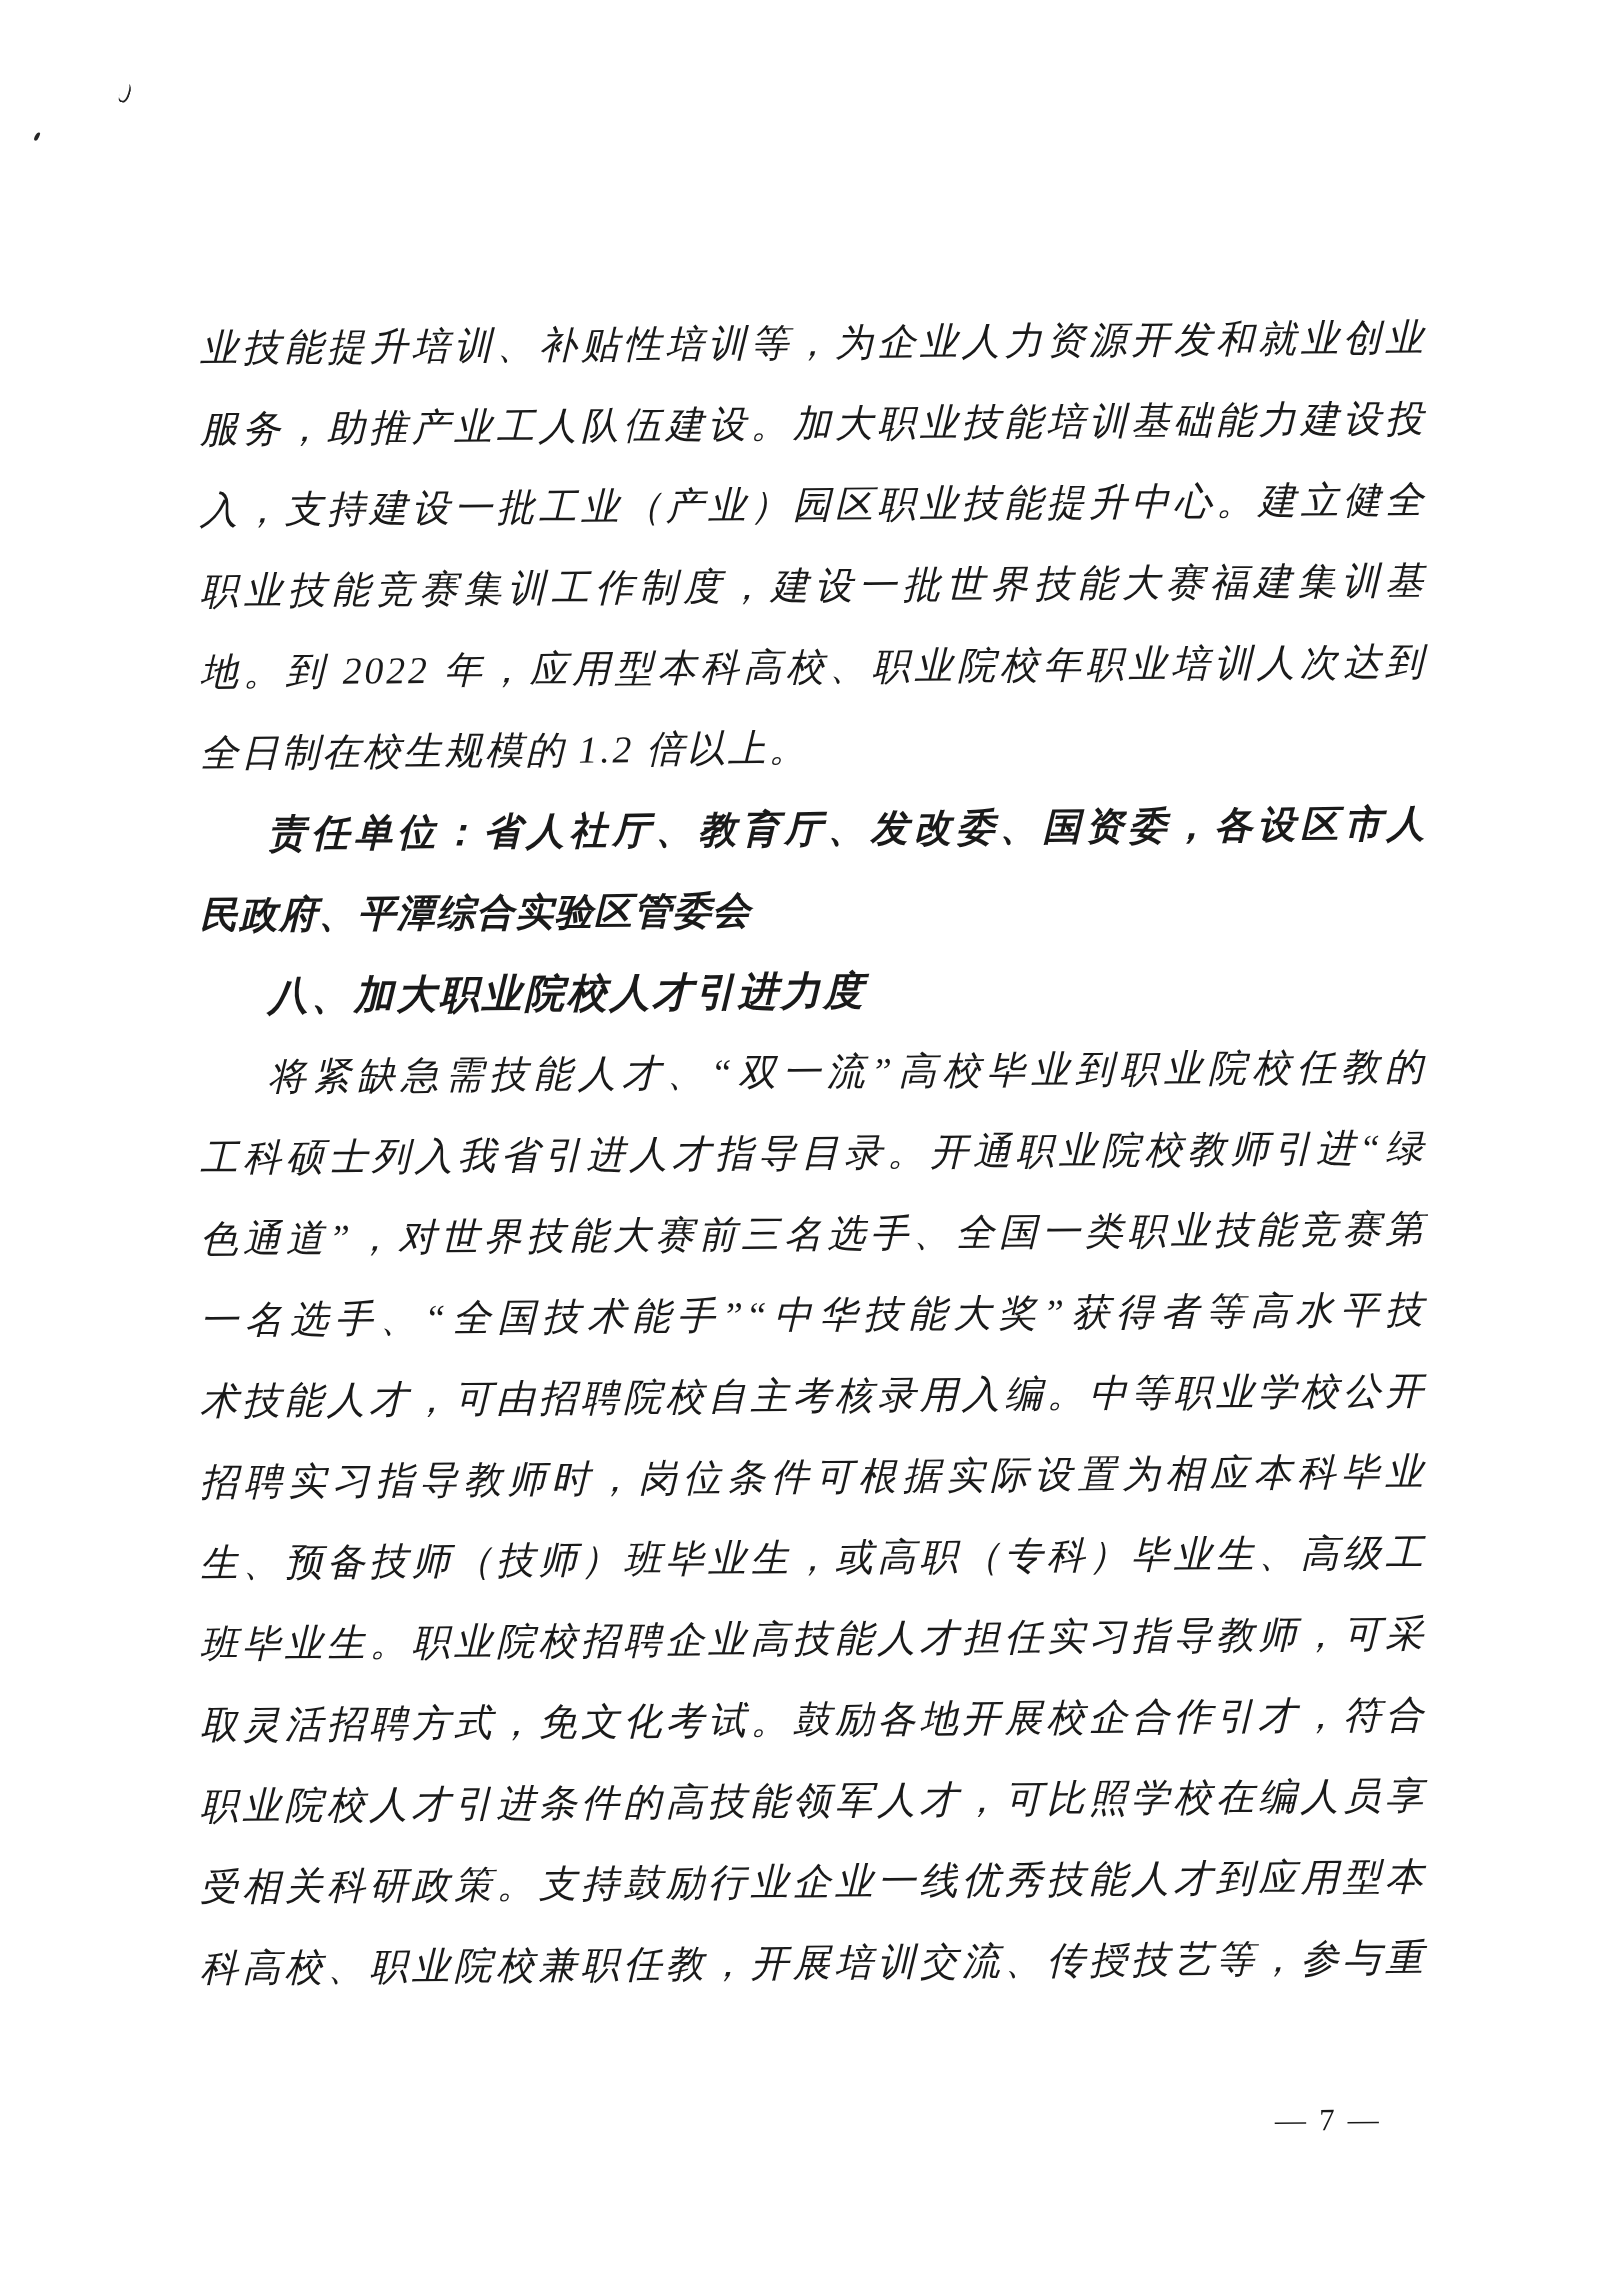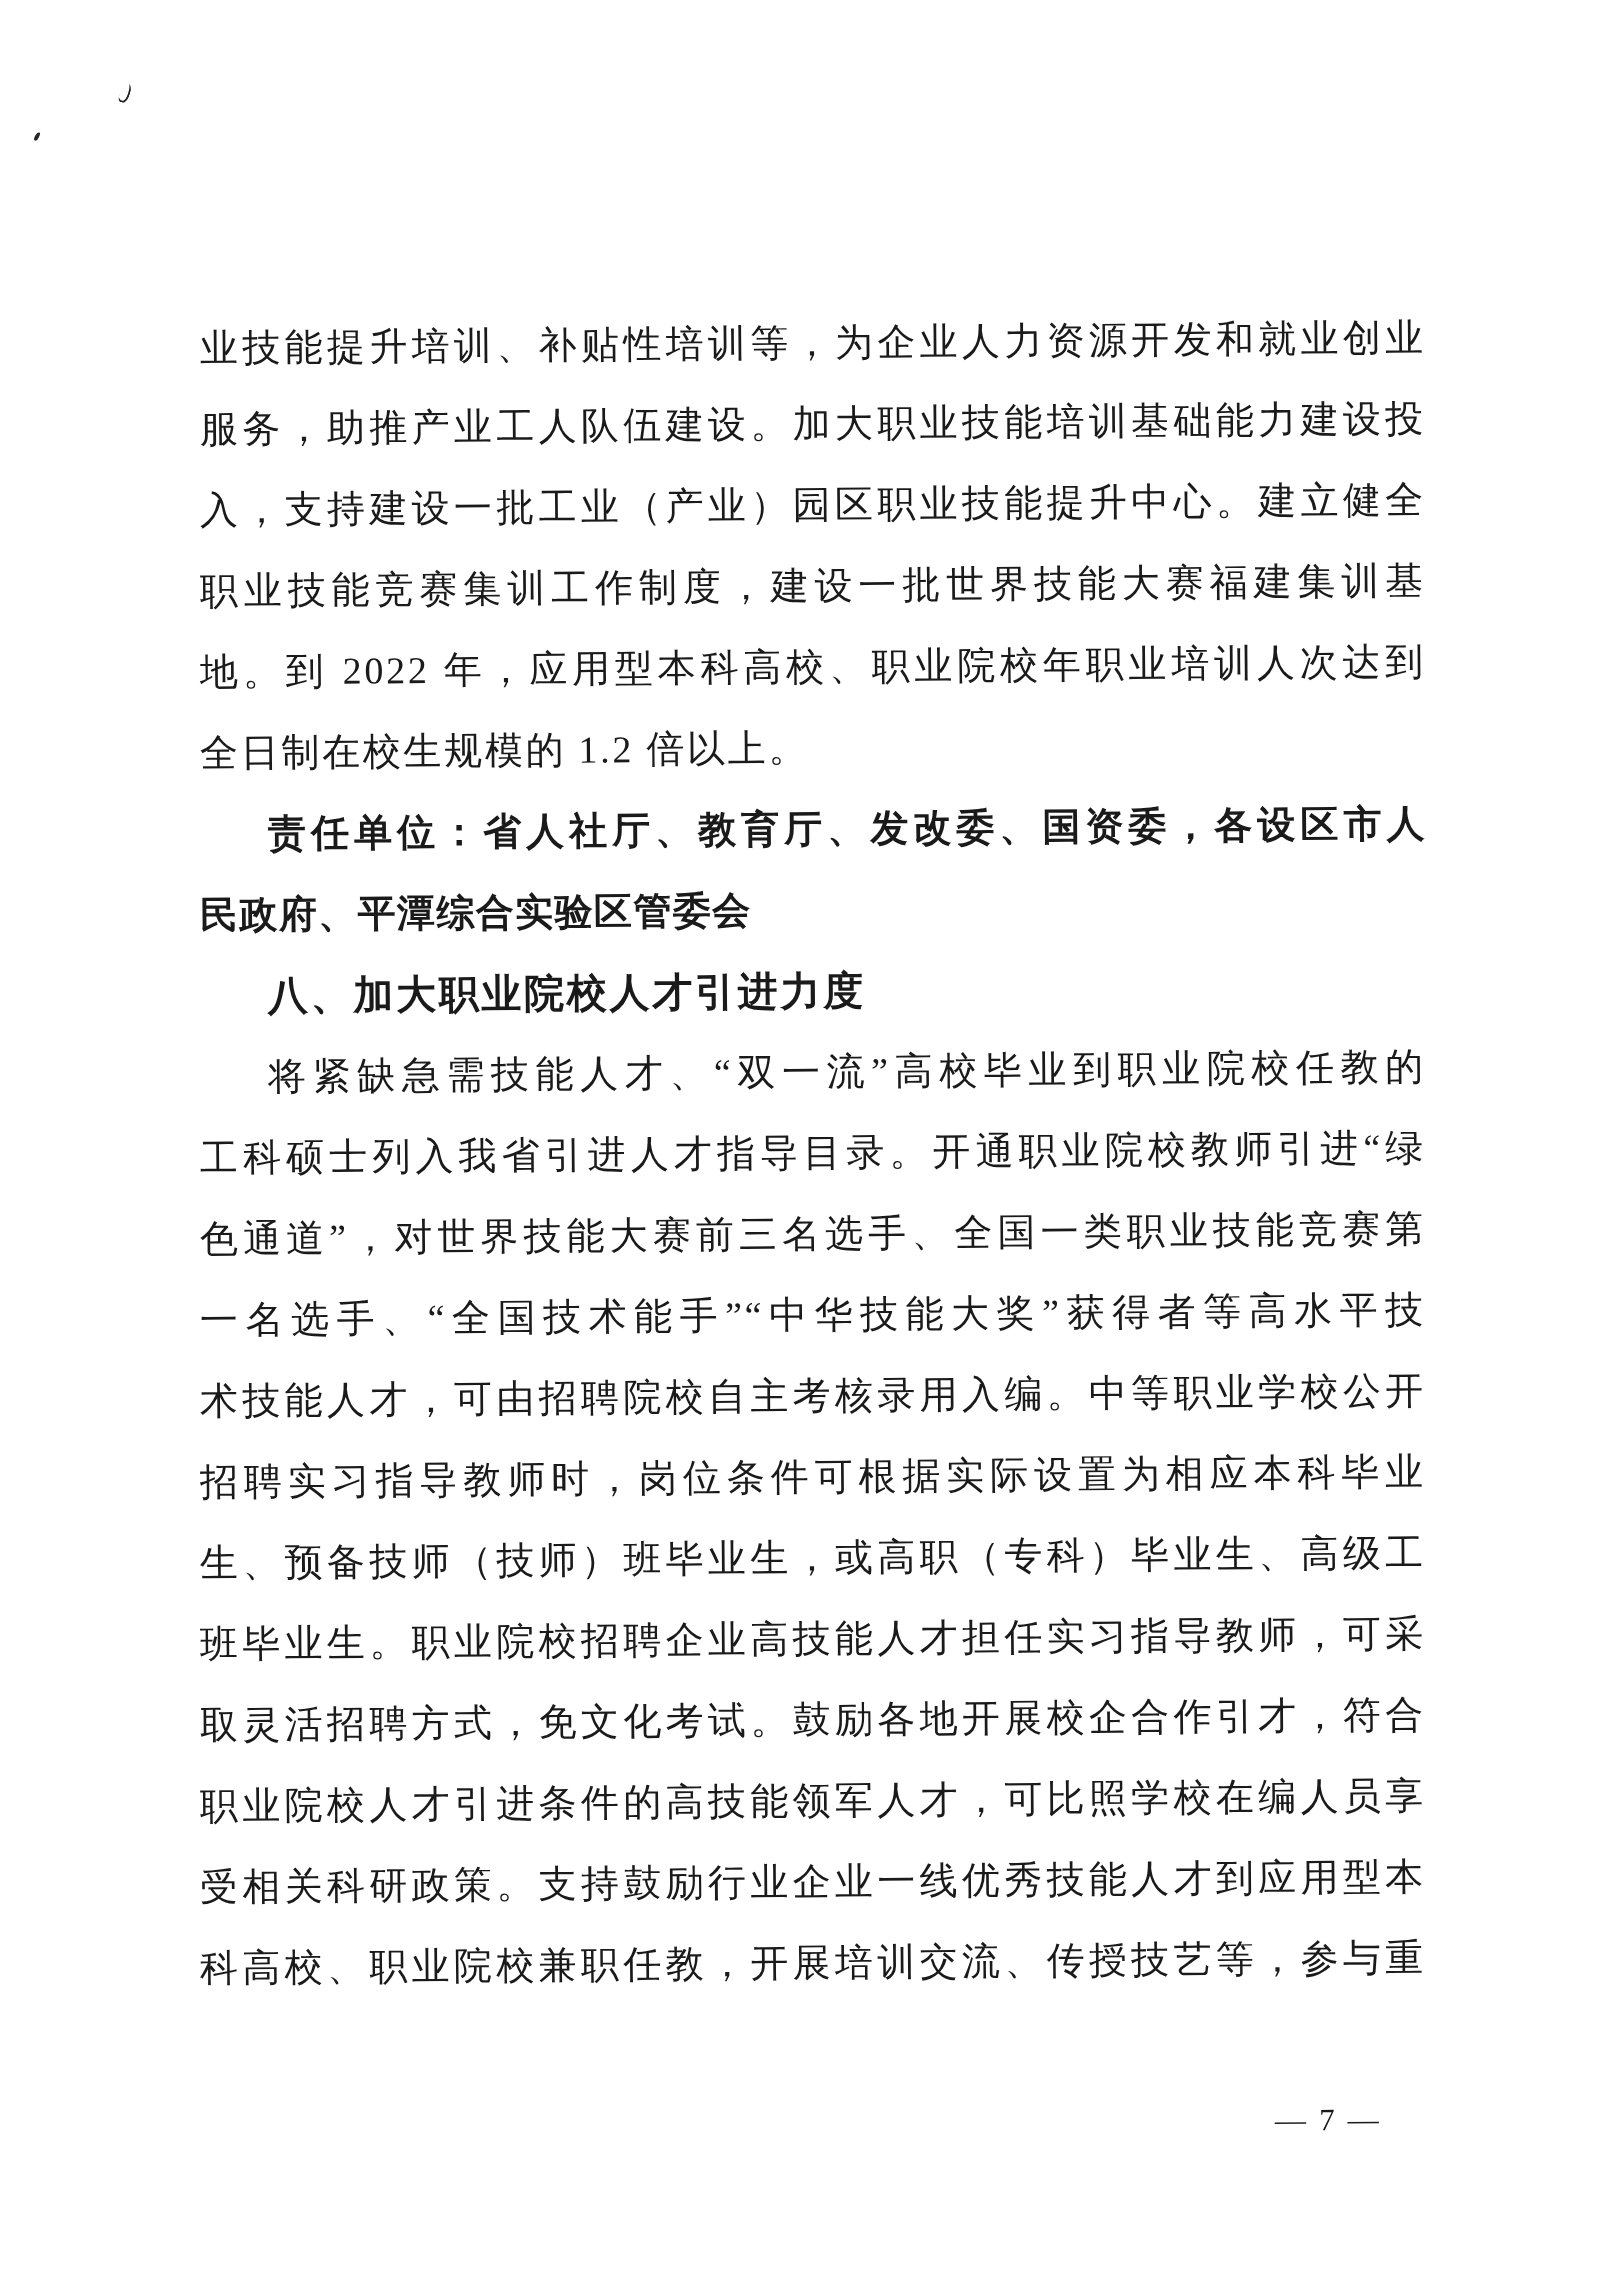--- a/index.html
+++ b/index.html
@@ -16,20 +16,21 @@
     font-family: "Liberation Serif", "DejaVu Serif", serif;
   }
 
   
   .text-block {
     position: absolute;
     left: 200px;
     top: 308px;
     width: 1226px;
     color: #1a1a1a;
+    font-style: italic;
   }
   .line {
     width: 1226px;
     box-sizing: border-box;
     height: 81px;
     line-height: 81px;
     font-size: 38px;
     letter-spacing: 2.7px;
     text-align: justify;
     white-space: normal;

